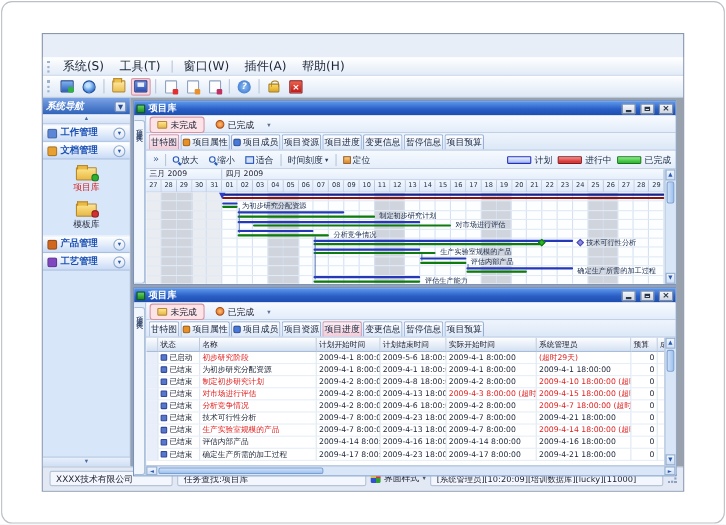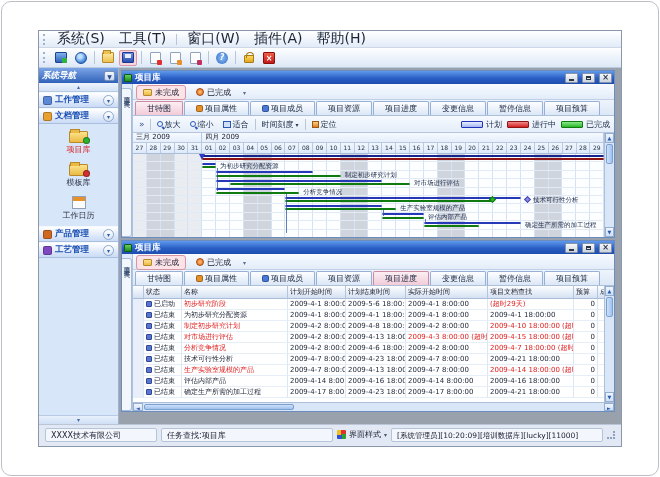--- a/index.html
+++ b/index.html
@@ -2,21 +2,21 @@
 <html><head>
 <meta charset="utf-8">
 <style>
   * { margin:0; padding:0; box-sizing:border-box; }
   html,body { width:660px; height:477px; background:#fff; font-family:"DejaVu Sans",sans-serif; overflow:hidden; position:relative; }
   .frame { position:absolute; inset:1px; border:1px solid #bcc0c6; border-radius:10px; pointer-events:none; }
 
   .app { position:absolute; left:38px; top:30px; width:584px; height:417px; background:#e7eef8; border:1px solid #8a97ad; display:flex; flex-direction:column; }
 
   
-  .menubar { height:17px; background:linear-gradient(#ffffff,#e2ebf7); border-bottom:1px solid #ccd8e8; display:flex; align-items:center; font-size:14px; color:#1a2436; padding-left:3px; }
+  .menubar { height:17px; background:linear-gradient(#ffffff,#e2ebf7); border-bottom:1px solid #ccd8e8; display:flex; align-items:center; font-size:11px; color:#1a2436; padding-left:3px;margin-top:21px; }
   .grip { width:3px; height:11px; border-left:2px dotted #9fb2cc; margin:0 4px 0 1px; }
   .menu-item { padding:1px 7px; cursor:default; }
   .menu-sep { width:1px; height:11px; background:#b8c6da; margin:0 3px; }
   .toolbar { height:20px; background:linear-gradient(#fdfeff,#dde8f6); border-bottom:1px solid #bccadd; display:flex; align-items:center; padding-left:3px; gap:2px; }
   .tbtn { width:18px; height:16px; display:flex; align-items:center; justify-content:center; border-radius:2px; }
   .tbtn.pressed { background:#f6d7de; border:1px solid #d898a8; }
   .tsep { width:1px; height:13px; background:#b8c6da; margin:0 2px; }
   .ti { width:12px; height:11px; border-radius:1px; position:relative; }
   .ti-computer { background:linear-gradient(#7fb2ee,#2f62b8); border:1px solid #1d4390; }
   .ti-computer::after{ content:""; position:absolute; right:-1px; bottom:-1px; width:5px; height:5px; background:#2fb43c; border-radius:1px; }
@@ -84,21 +84,21 @@
 
   .viewtabs { height:16px; display:flex; align-items:center; gap:3px; padding:1px 3px 0; background:linear-gradient(#f8fbff,#e2ecf9); border-bottom:1px solid #c2d0e6; font-size:8px; color:#223; }
   .vtab { display:flex; align-items:center; gap:3px; padding:1px 6px; border:1px solid transparent; border-radius:3px; }
   .vtab.sel { background:#fbe3e8; border-color:#d795a3; }
   .vt-folder { width:9px; height:7px; background:linear-gradient(#fce48c,#eaba44); border:1px solid #b8882a; border-radius:1px; }
   .vt-circle { width:8px; height:8px; border-radius:50%; background:radial-gradient(#ffc070,#e06818); border:1px solid #a84810; }
   .vt-dd { font-size:6px; color:#5a7098; margin-left:2px; }
   .vt-dd::before { content:"▾"; }
 
   .tabrow { height:16px; display:flex; align-items:flex-end; padding:0 2px; background:linear-gradient(#eef4fc,#dce8f7); border-bottom:1px solid #aebfda; font-size:8px; }
-  .tab { height:14px; display:flex; align-items:center; gap:2px; padding:0 11px; margin-right:1px; background:linear-gradient(#fefeff,#dbe7f7); border:1px solid #96b0d8; border-bottom:none; border-radius:2px 2px 0 0; color:#15233c; }
+  .tab { height:14px; display:flex; align-items:center; gap:2px; padding:0 1px; margin-right:1px; background:linear-gradient(#fefeff,#dbe7f7); border:1px solid #96b0d8; border-bottom:none; border-radius:2px 2px 0 0; color:#15233c; }
   .tab.sel { background:linear-gradient(#fceff3,#f2cbd8); border-color:#cd8ba2; }
   .tab-dot { width:7px; height:7px; border-radius:2px; border:1px solid rgba(0,0,0,.3); }
 
   
   .gtoolbar { height:17px; display:flex; align-items:center; gap:3px; padding:0 4px; background:linear-gradient(#f6faff,#e4edf9); border-bottom:1px solid #b4c5de; font-size:8px; color:#1a2a44; }
   .gt-more { color:#3a5688; font-size:9px; padding:0 2px; }
   .gt-sep { width:1px; height:11px; background:#b8c6da; }
   .gtbtn { display:flex; align-items:center; gap:2px; padding:1px 3px; border-radius:2px; }
   .mag { width:6px; height:6px; border:1.5px solid #2858b8; border-radius:50%; position:relative; }
   .mag::after { content:""; position:absolute; width:3px; height:1.5px; background:#2858b8; transform:rotate(45deg); right:-3px; bottom:-2px; }
@@ -248,24 +248,20 @@
               <span class="s-folder">
                 <span class="s-badge" style="background: rgb(46, 176, 46);"></span>
               </span>
               <span class="t">项目库</span>
             </div>
             <div class="s-item">
               <span class="s-folder">
                 <span class="s-badge" style="background: rgb(210, 48, 48);"></span>
               </span>
               <span class="t">模板库</span>
-            </div>
-            <div class="s-item">
-              <span class="s-cal"></span>
-              <span class="t">工作日历</span>
             </div>
           </div>
           <div class="sg-head">
             <span class="sg-ico" style="background: rgb(208, 104, 32);"></span>
             <span class="t">产品管理</span>
             <span class="sg-chev"></span>
           </div>
           <div class="sg-head">
             <span class="sg-ico" style="background: rgb(128, 72, 192);"></span>
             <span class="t">工艺管理</span>
@@ -492,20 +488,25 @@
                     <div class="grow" style="top: 58.8px;">
                       <div class="bp" style="left: 52.9412%; width: 8.82353%;"></div>
                       <div class="ba" style="left: 52.9412%; width: 8.82353%;"></div>
                       <span class="glab" style="left: calc(61.7647% + 4px);">评估内部产品</span>
                     </div>
                     <div class="grow" style="top: 67.2px;">
                       <div class="bp" style="left: 61.7647%; width: 20.5882%;"></div>
                       <div class="ba" style="left: 61.7647%; width: 11.7647%;"></div>
                       <span class="glab" style="left: calc(82.3529% + 4px);">确定生产所需的加工过程</span>
                     </div>
+                    <div class="grow" style="top: 75.6px;">
+                      <div class="bp" style="left: 32.3529%; width: 20.5882%;"></div>
+                      <div class="ba" style="left: 32.3529%; width: 20.5882%;"></div>
+                      <span class="glab" style="left: calc(52.9412% + 4px);">评估生产能力</span>
+                    </div>
                     <div class="conn" style="left: calc(17.6471% + 1px); top: 14.4px; height: 22.2px;"></div>
                     <div class="conn" style="left: calc(32.3529% + 1px); top: 39.6px; height: 39px;"></div>
                     <div class="conn" style="left: calc(52.9412% + 1px); top: 56.4px; height: 5.4px;"></div>
                     <div class="conn" style="left: calc(61.7647% + 1px); top: 64.8px; height: 5.4px;"></div>
                   </div>
               </div>
               <div class="vscroll">
                 <span class="varr"></span>
                 <span class="vthumb"></span>
                 <span class="vfill"></span>
@@ -576,21 +577,21 @@
               </div>
             <div class="twrap">
               <div class="tgrid">
                 <div class="thead">
                     <div class="th" style="width: 11px;"></div>
                     <div class="th" style="width: 38px;">状态</div>
                     <div class="th" style="width: 106px;">名称</div>
                     <div class="th" style="width: 58px;">计划开始时间</div>
                     <div class="th" style="width: 60px;">计划结束时间</div>
                     <div class="th" style="width: 82px;">实际开始时间</div>
-                    <div class="th" style="width: 86px;">项目文档查找</div>
+                    <div class="th" style="width: 86px;">系统管理员</div>
                     <div class="th" style="width: 24px;">预算</div>
                     <div class="th" style="width: 12px;">成</div>
                   </div>
                 <div class="tbody">
                     <div class="trow">
                       <div class="td selcol" style="width: 11px;"></div>
                       <div class="td " style="width: 38px;"><span class="st-ico"></span><span>已启动</span></div>
                       <div class="td red" style="width: 106px;">初步研究阶段</div>
                       <div class="td " style="width: 58px;">2009-4-1 8:00:00</div>
                       <div class="td " style="width: 60px;">2009-5-6 18:00:00</div>

